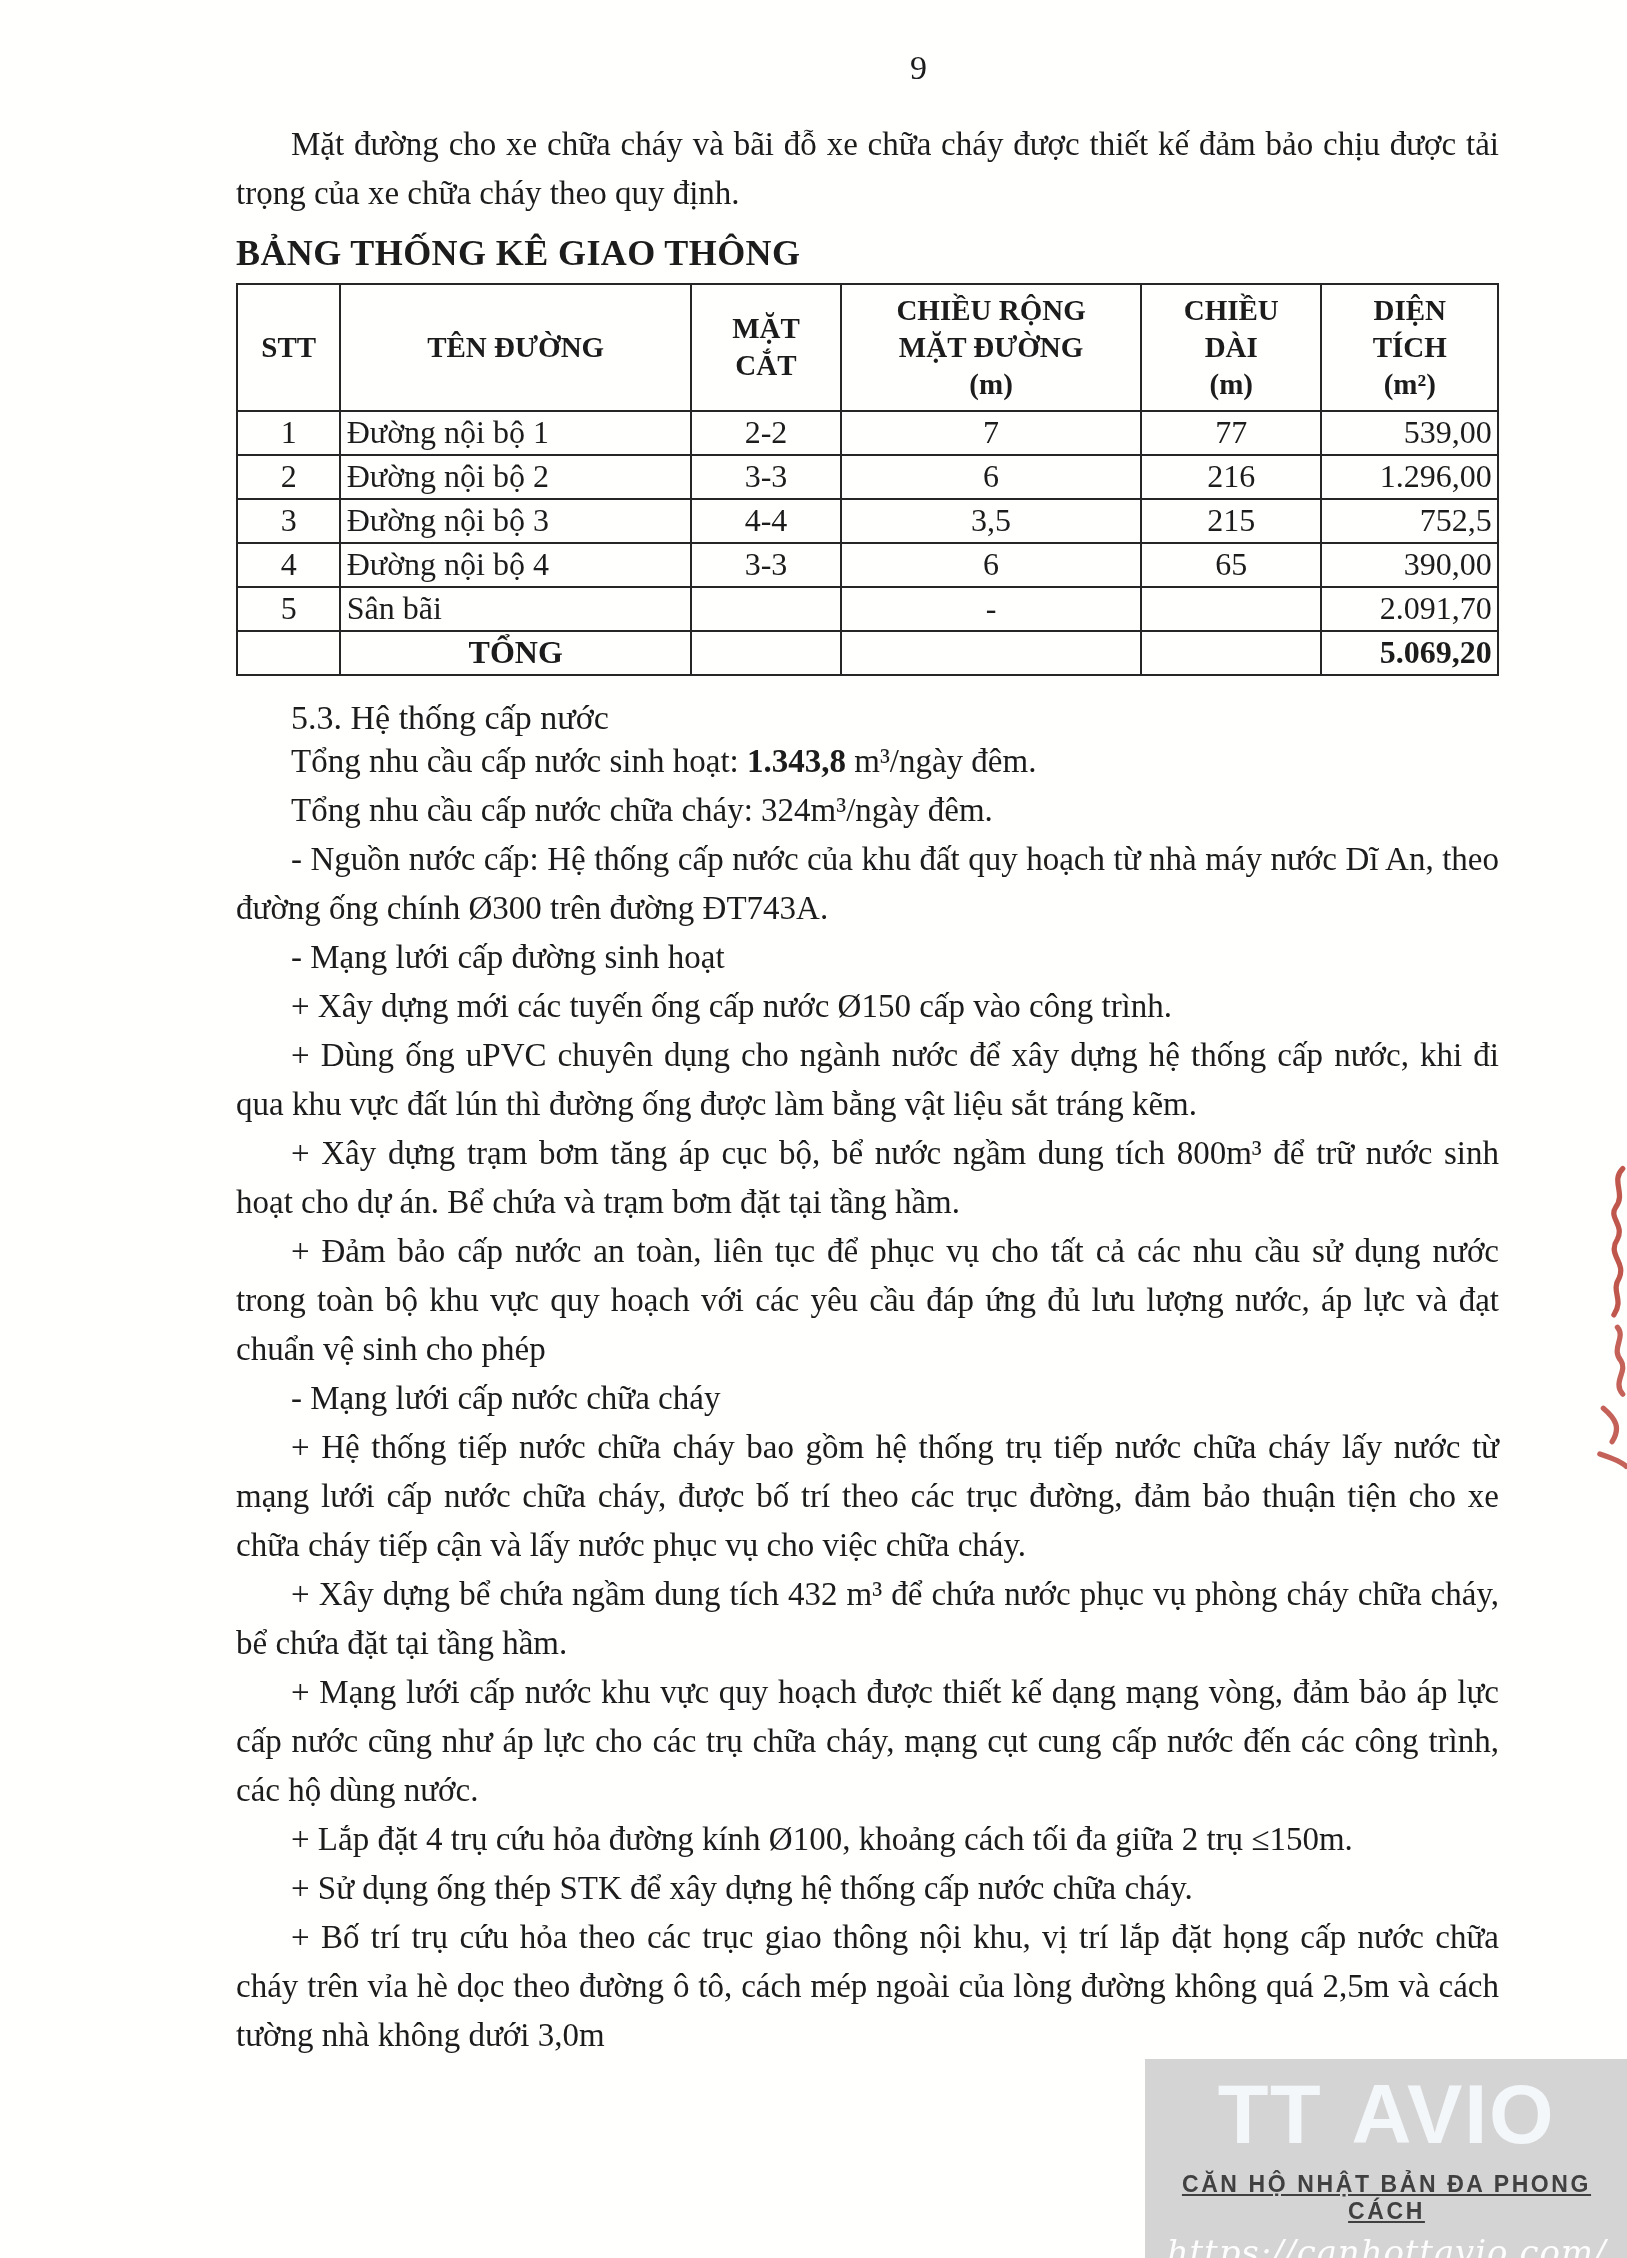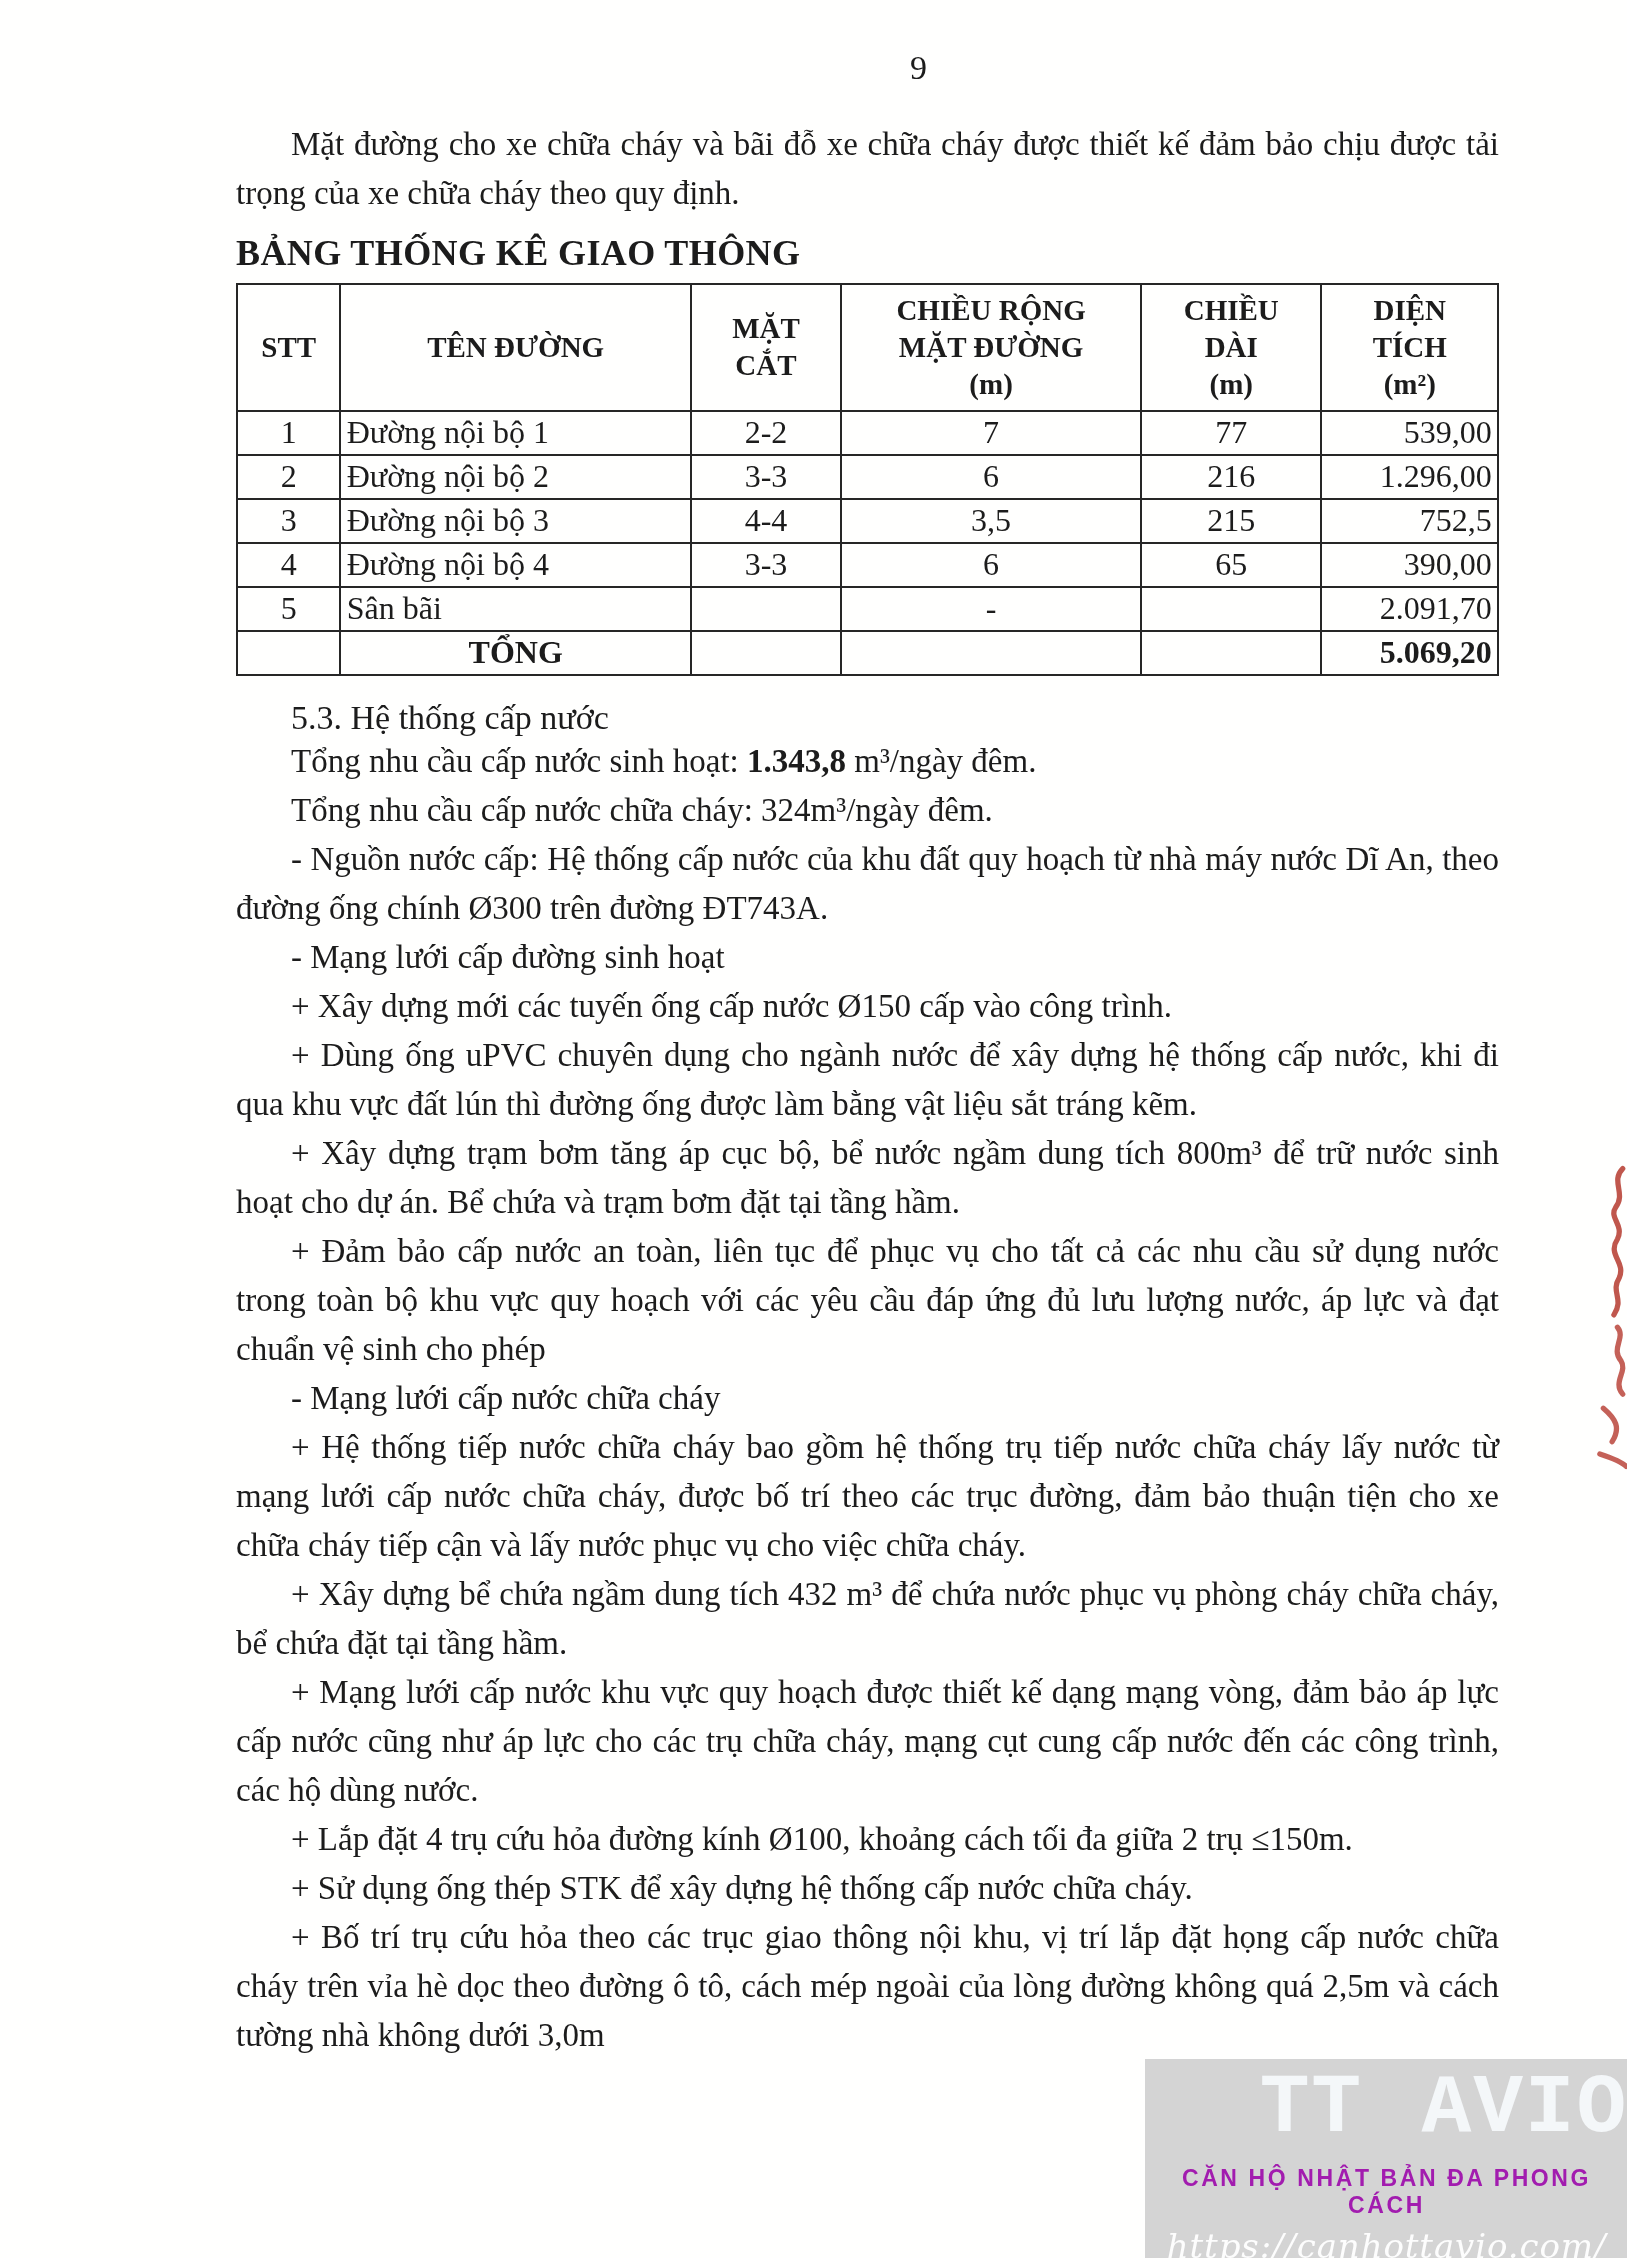--- a/index.html
+++ b/index.html
@@ -57,29 +57,30 @@
   .red-ink{
     position:absolute;right:0;top:1163px;width:37px;height:309px;
   }
   .watermark{
     position:absolute;left:1145px;top:2059px;width:483px;height:199px;
     background:#d4d4d4;
     font-family:"Liberation Sans","DejaVu Sans",sans-serif;
     text-align:center;overflow:hidden;
   }
   .wm-logo{
-    margin-top:6px;
-    font-family:Liberation Mono, monospace;
+    margin-top:12px;
+    font-family:Liberation Sans, sans-serif;
     font-size:83px;font-weight:bold;line-height:88px;
-    color:#f4f7f9;letter-spacing:1.8px;word-spacing:7px;text-align:right;
+    color:#f4f7f9;letter-spacing:1.8px;word-spacing:7px;
   }
   .wm-tagline{
     margin-top:12.4px;
     font-size:23px;font-weight:bold;letter-spacing:2.6px;
-    color:#a21caf;
+    color:#404040;
+    text-decoration:underline;
   }
   .wm-url{
     margin-top:7px;
     font-family:"DejaVu Serif","Liberation Serif",serif;
     font-style:italic;font-size:34px;color:#fdfdfd;
     letter-spacing:0.9px;
   }
 </style>
 </head>
 <body>

